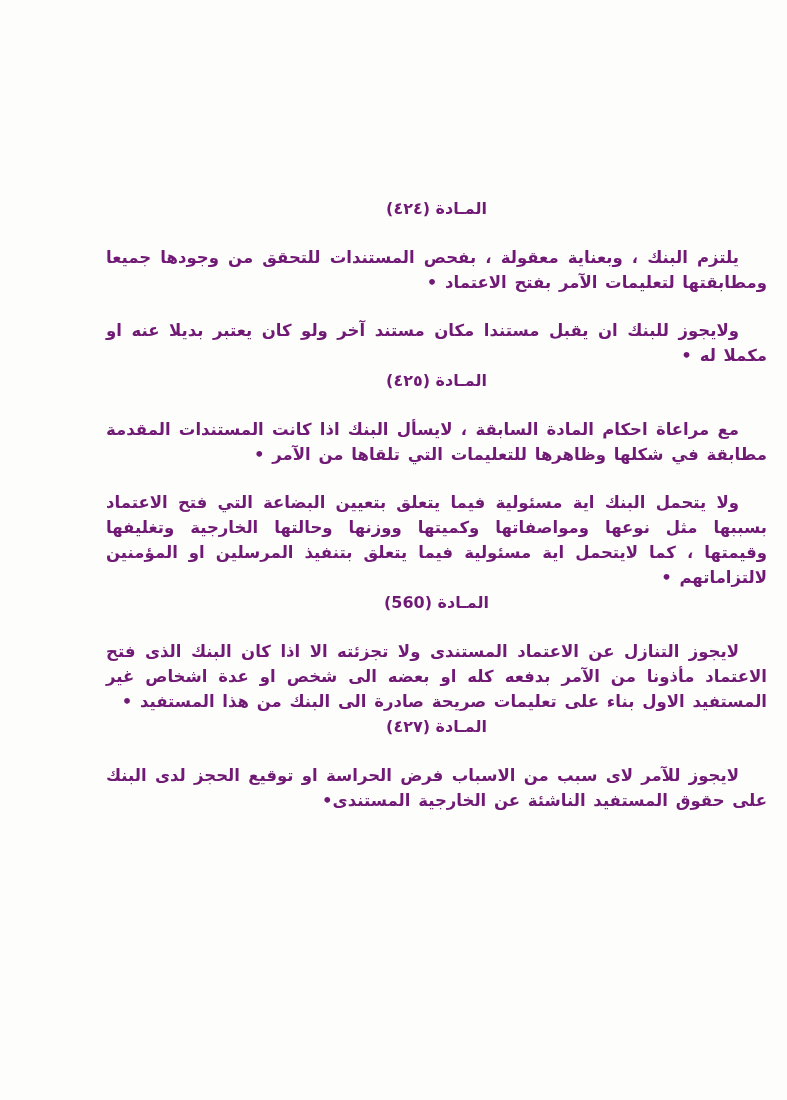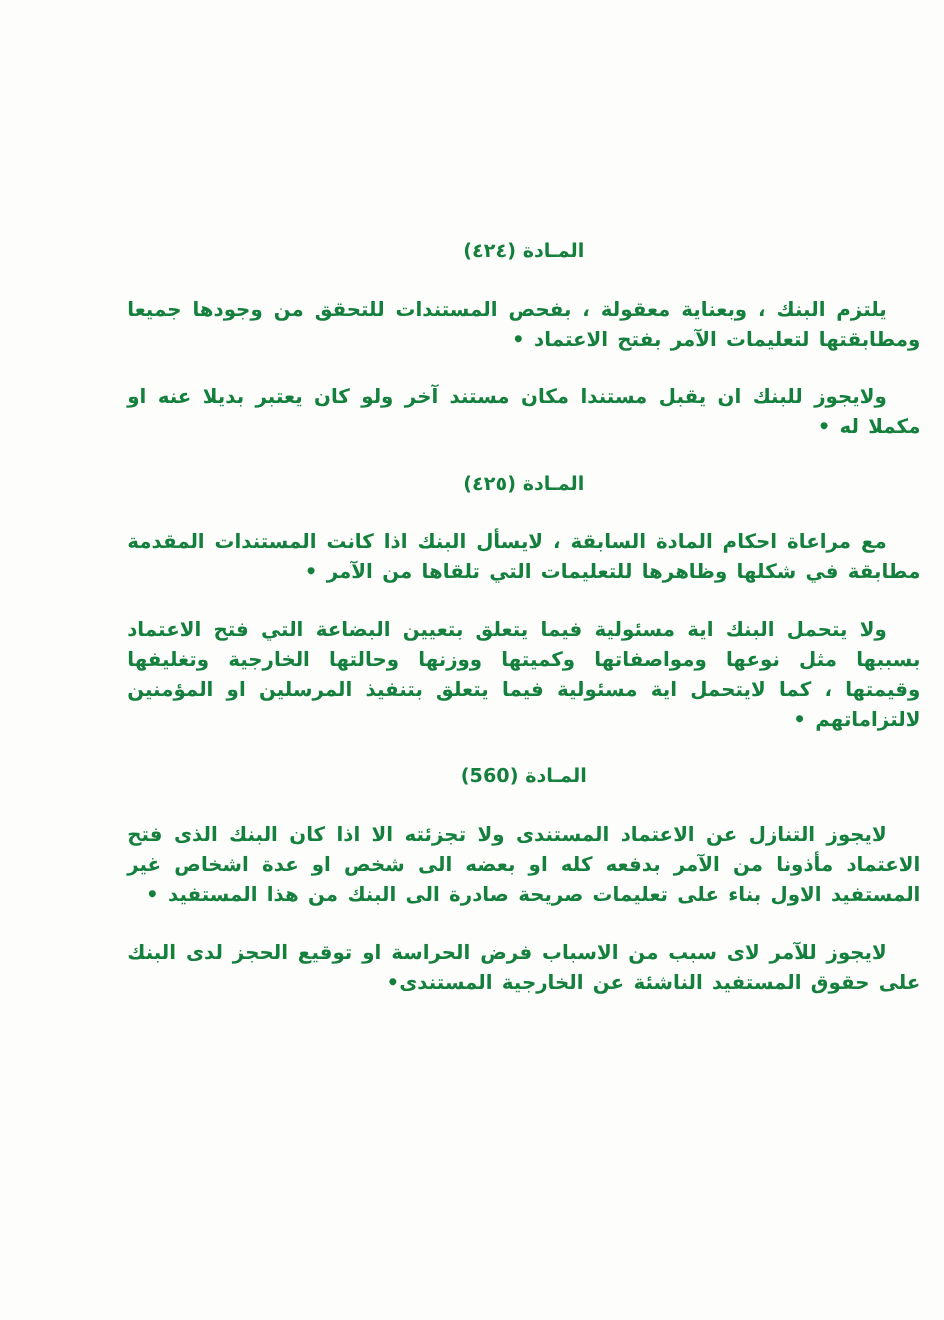--- a/index.html
+++ b/index.html
@@ -10,21 +10,21 @@
     background: #fdfdfb;
     overflow: hidden;
     font-family: "DejaVu Sans", sans-serif;
   }
 
   .page {
     position: relative;
     width: 787px;
     height: 1100px;
     background: #fdfdfb;
-    color: #15803d;
+    color: #701a75;
     direction: rtl;
     padding-left: 44px;
   }
 
   .content {
     position: absolute;
     top: 196px;
     right: 20px;
     left: 106px;
     direction: rtl;
@@ -33,21 +33,20 @@
   .article-heading {
     text-align: center;
     font-size: 16px;
     font-weight: 700;
     line-height: 26px;
     letter-spacing: 1px;
     margin-bottom: 4px;
   }
 
   .article-heading.spaced {
-    margin-top: 22px;
   }
 
   .para {
     font-size: 16.5px;
     font-weight: 700;
     line-height: 25px;
     text-align: justify;
     text-indent: 28px;
     word-spacing: 2px;
     margin-top: 23px;
@@ -83,19 +82,20 @@
       <p class="para">مع مراعاة احكام المادة السابقة ، لايسأل البنك اذا كانت المستندات المقدمة مطابقة في شكلها وظاهرها للتعليمات التي تلقاها من الآمر •</p>
       <p class="para">ولا يتحمل البنك اية مسئولية فيما يتعلق بتعيين البضاعة التي فتح الاعتماد بسببها مثل نوعها ومواصفاتها وكميتها ووزنها وحالتها الخارجية وتغليفها وقيمتها ، كما لايتحمل اية مسئولية فيما يتعلق بتنفيذ المرسلين او المؤمنين لالتزاماتهم •</p>
     </section>
 
     <section>
       <h2 class="article-heading spaced">المـادة (560)</h2>
       <p class="para">لايجوز التنازل عن الاعتماد المستندى ولا تجزئته الا اذا كان البنك الذى فتح الاعتماد مأذونا من الآمر بدفعه كله او بعضه الى شخص او عدة اشخاص غير المستفيد الاول بناء على تعليمات صريحة صادرة الى البنك من هذا المستفيد •</p>
     </section>
 
     <section>
+      <h2 class="article-heading spaced">المـادة (٤٢٧)</h2>
       <p class="para">لايجوز للآمر لاى سبب من الاسباب فرض الحراسة او توقيع الحجز لدى البنك على حقوق المستفيد الناشئة عن الخارجية المستندى•</p>
     </section>
 
   </div>
 
 
 </div>
 
 </body></html>

